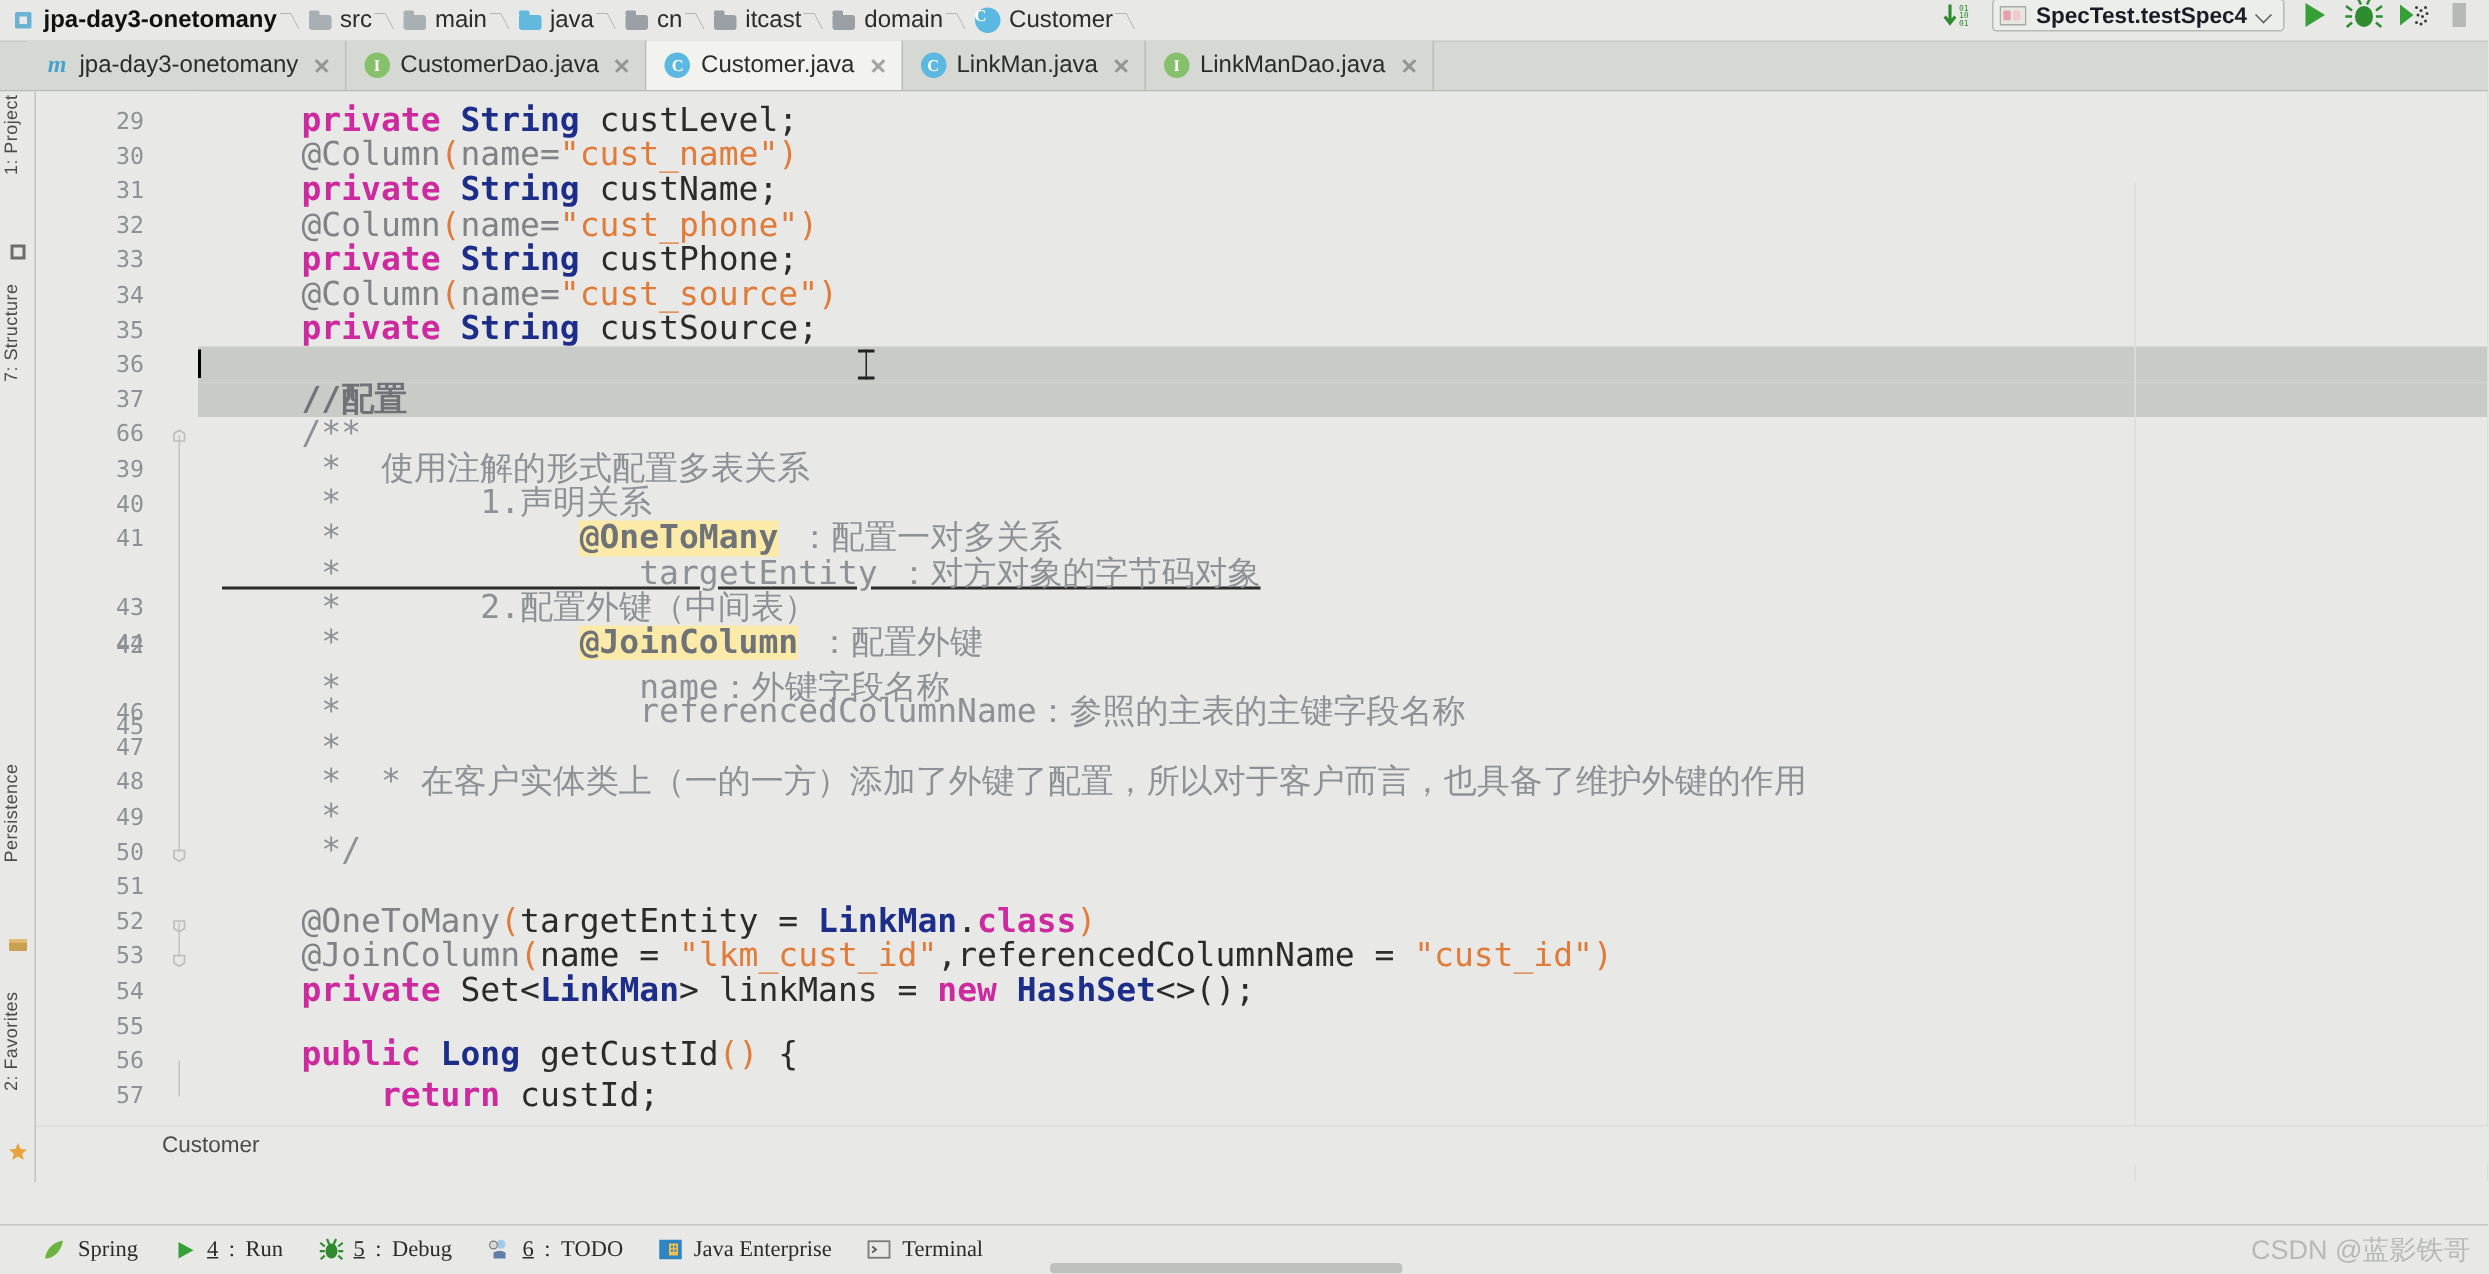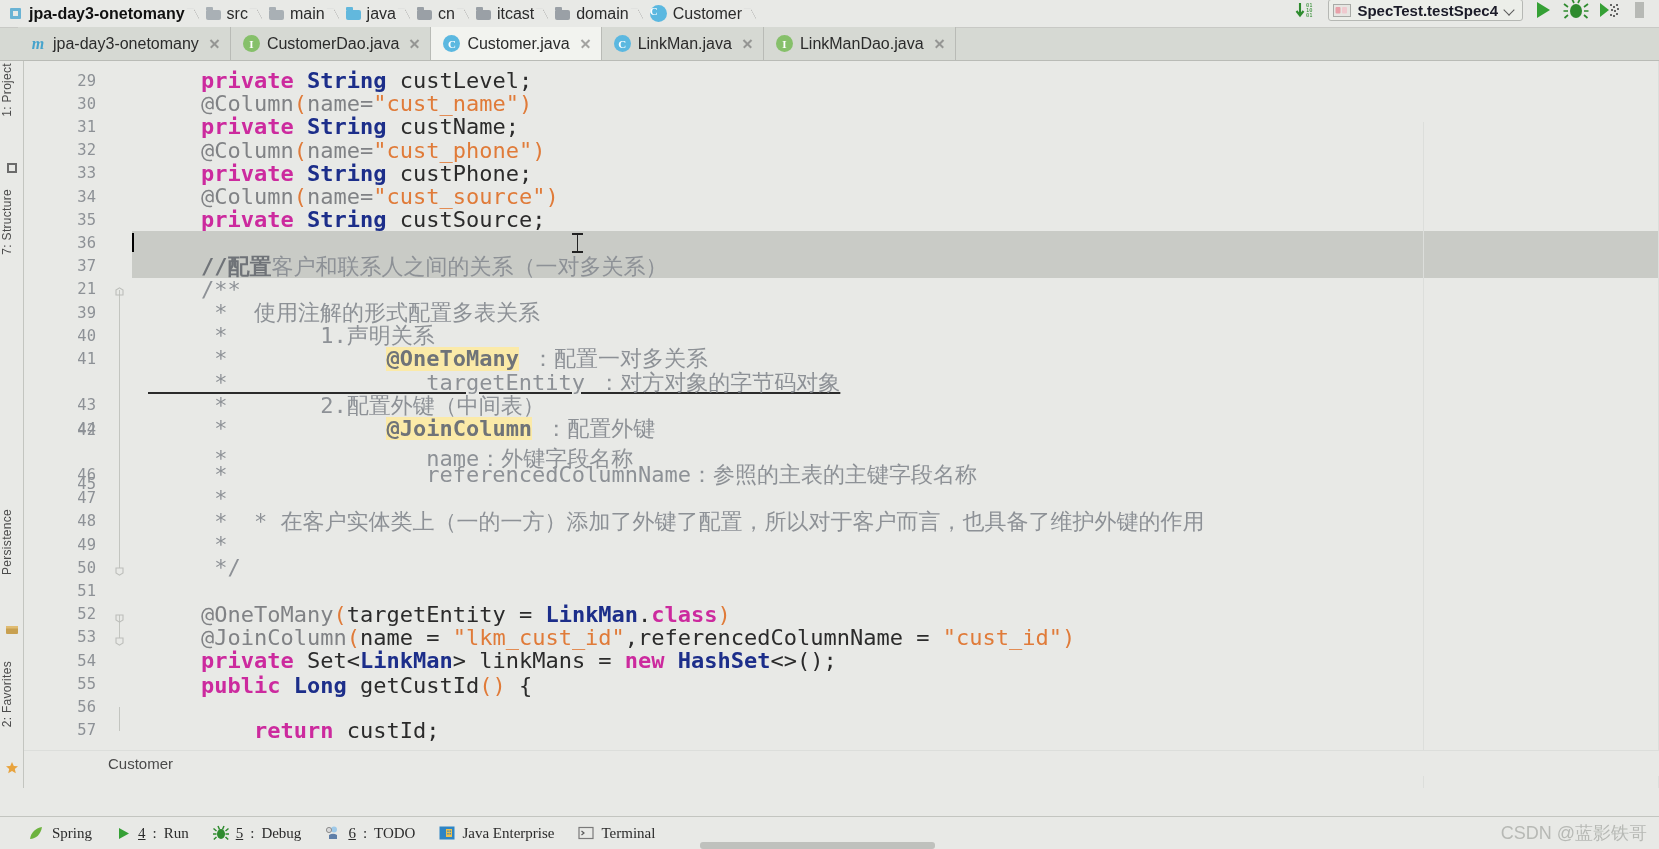--- a/index.html
+++ b/index.html
@@ -415,21 +415,21 @@
       <div id="linenos">
           <div class="lineno" style="top: 8px;">29</div>
           <div class="lineno" style="top: 31.2px;">30</div>
           <div class="lineno" style="top: 54.4px;">31</div>
           <div class="lineno" style="top: 77.6px;">32</div>
           <div class="lineno" style="top: 100.8px;">33</div>
           <div class="lineno" style="top: 124px;">34</div>
           <div class="lineno" style="top: 147.2px;">35</div>
           <div class="lineno" style="top: 170.4px;">36</div>
           <div class="lineno" style="top: 193.6px;">37</div>
-          <div class="lineno" style="top: 216.8px;">21</div>
+          <div class="lineno" style="top: 216.8px;">66</div>
           <div class="lineno" style="top: 240px;">39</div>
           <div class="lineno" style="top: 263.2px;">40</div>
           <div class="lineno" style="top: 286.4px;">41</div>
           <div class="lineno" style="top: 309.6px; margin-top: 48px;">42</div>
           <div class="lineno" style="top: 332.8px;">43</div>
           <div class="lineno" style="top: 356px;">44</div>
           <div class="lineno" style="top: 379.2px; margin-top: 32px;">45</div>
           <div class="lineno" style="top: 402.4px;">46</div>
           <div class="lineno" style="top: 425.6px;">47</div>
           <div class="lineno" style="top: 448.8px;">48</div>
@@ -466,40 +466,40 @@
     <div class="code-area">
       <div id="codelines">
           <div class="codeline" style="top: 8px;"><span class="pl">    </span><span class="kw">private</span><span class="pl"> </span><span class="typ">String</span><span class="pl"> custLevel;</span></div>
           <div class="codeline" style="top: 31.2px;"><span class="pl">    </span><span class="ann">@Column</span><span class="str">(</span><span class="ann">name=</span><span class="str">"cust_name"</span><span class="str">)</span></div>
           <div class="codeline" style="top: 54.4px;"><span class="pl">    </span><span class="kw">private</span><span class="pl"> </span><span class="typ">String</span><span class="pl"> custName;</span></div>
           <div class="codeline" style="top: 77.6px;"><span class="pl">    </span><span class="ann">@Column</span><span class="str">(</span><span class="ann">name=</span><span class="str">"cust_phone"</span><span class="str">)</span></div>
           <div class="codeline" style="top: 100.8px;"><span class="pl">    </span><span class="kw">private</span><span class="pl"> </span><span class="typ">String</span><span class="pl"> custPhone;</span></div>
           <div class="codeline" style="top: 124px;"><span class="pl">    </span><span class="ann">@Column</span><span class="str">(</span><span class="ann">name=</span><span class="str">"cust_source"</span><span class="str">)</span></div>
           <div class="codeline" style="top: 147.2px;"><span class="pl">    </span><span class="kw">private</span><span class="pl"> </span><span class="typ">String</span><span class="pl"> custSource;</span></div>
           <div class="codeline" style="top: 170.4px;"></div>
-          <div class="codeline" style="top: 193.6px;"><span class="pl">    </span><span class="cmt-strong">//</span><span class="cmt-strong">配置</span><span class="cmt">客户和联系人之间的关系（一对多关系）</span></div>
+          <div class="codeline" style="top: 193.6px;"><span class="pl">    </span><span class="cmt-strong">//</span><span class="cmt-strong">配置</span></div>
           <div class="codeline" style="top: 216.8px;"><span class="pl">    </span><span class="cmt">/**</span></div>
           <div class="codeline" style="top: 240px;"><span class="cmt">     *  使用注解的形式配置多表关系</span></div>
           <div class="codeline" style="top: 263.2px;"><span class="cmt">     *       1.声明关系</span></div>
           <div class="codeline" style="top: 286.4px;"><span class="cmt">     *            </span><span class="hl">@OneToMany</span><span class="cmt"> ：配置一对多关系</span></div>
           <div class="codeline" style="top: 309.6px; text-decoration: underline;"><span class="cmt">     *               targetEntity ：对方对象的字节码对象</span></div>
           <div class="codeline" style="top: 332.8px;"><span class="cmt">     *       2.配置外键（中间表）</span></div>
           <div class="codeline" style="top: 356px;"><span class="cmt">     *            </span><span class="hl">@JoinColumn</span><span class="cmt"> ：配置外键</span></div>
           <div class="codeline" style="top: 386px;"><span class="cmt">     *               name：外键字段名称</span></div>
           <div class="codeline" style="top: 402.4px;"><span class="cmt">     *               referencedColumnName：参照的主表的主键字段名称</span></div>
           <div class="codeline" style="top: 425.6px;"><span class="cmt">     *</span></div>
           <div class="codeline" style="top: 448.8px;"><span class="cmt">     *  * 在客户实体类上（一的一方）添加了外键了配置，所以对于客户而言，也具备了维护外键的作用</span></div>
           <div class="codeline" style="top: 472px;"><span class="cmt">     *</span></div>
           <div class="codeline" style="top: 495.2px;"><span class="cmt">     */</span></div>
           <div class="codeline" style="top: 518.4px;"></div>
           <div class="codeline" style="top: 541.6px;"><span class="pl">    </span><span class="ann">@OneToMany</span><span class="str">(</span><span class="pl">targetEntity</span><span class="pl"> = </span><span class="typ">LinkMan</span><span class="pl">.</span><span class="kw">class</span><span class="str">)</span></div>
           <div class="codeline" style="top: 564.8px;"><span class="pl">    </span><span class="ann">@JoinColumn</span><span class="str">(</span><span class="pl">name</span><span class="pl"> = </span><span class="str">"lkm_cust_id"</span><span class="pl">,</span><span class="pl">referencedColumnName</span><span class="pl"> = </span><span class="str">"cust_id"</span><span class="str">)</span></div>
           <div class="codeline" style="top: 588px;"><span class="pl">    </span><span class="kw">private</span><span class="pl"> </span><span class="pl">Set</span><span class="pl">&lt;</span><span class="typ">LinkMan</span><span class="pl">&gt; linkMans = </span><span class="kw">new</span><span class="pl"> </span><span class="typ">HashSet</span><span class="pl">&lt;&gt;();</span></div>
           <div class="codeline" style="top: 611.2px;"></div>
-          <div class="codeline" style="top: 613px;"><span class="pl">    </span><span class="kw">public</span><span class="pl"> </span><span class="typ">Long</span><span class="pl"> getCustId</span><span class="str">()</span><span class="pl"> {</span></div>
+          <div class="codeline" style="top: 631px;"><span class="pl">    </span><span class="kw">public</span><span class="pl"> </span><span class="typ">Long</span><span class="pl"> getCustId</span><span class="str">()</span><span class="pl"> {</span></div>
           <div class="codeline" style="top: 657.6px;"><span class="pl">        </span><span class="kw">return</span><span class="pl"> custId;</span></div>
         </div>
       <div class="caret" style="left: 0px; top: 172.4px;"></div>
       <div class="mouse-cursor" style="left:440px; top:172px;">
           <i></i>
         </div>
     </div>
     <div class="vsplit" style="left:1399px;"></div>
   </div>
   <div class="rightmargin"></div>

